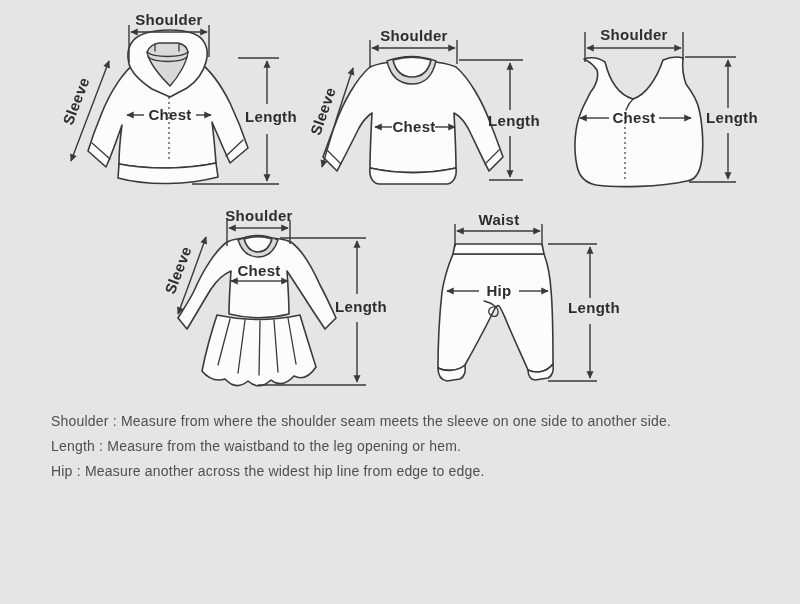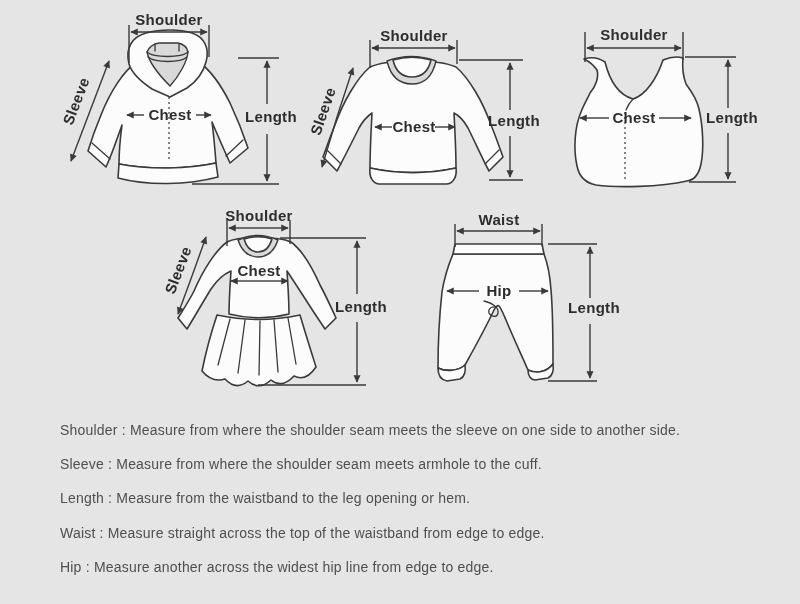--- a/index.html
+++ b/index.html
@@ -19,21 +19,21 @@
   .fig .dot{fill:none;stroke:#3a3a3a;stroke-width:1.2;stroke-dasharray:2 3;}
   
   .fig .m{fill:none;stroke:#3a3a3a;stroke-width:1.4;}
   .fig text{
     font-family:"Liberation Sans",sans-serif;
     font-size:15px;font-weight:700;letter-spacing:.3px;
     fill:#2d2d2d;text-anchor:middle;
   }
   .defs-text{position:absolute;left:48px;top:407px;}
   .defs-text p{
-    margin:12px;
+    margin:3px;
     font:400 14px/22.2px "Liberation Sans",sans-serif;
     letter-spacing:.2px;
     color:#4f4f4f;
     white-space:nowrap;
   }
 </style>
 </head>
 <body>
 
 <div class="page">
@@ -182,19 +182,17 @@
       <text x="79" y="96">Hip</text>
       <path class="m" d="M128,44 L177,44 M128,181 L177,181"></path>
       <path class="m" marker-end="url(#ah)" d="M170,98 L170,47"></path>
       <path class="m" marker-end="url(#ah)" d="M170,124 L170,178"></path>
       <text x="174" y="113">Length</text>
     </g>
   </svg>
 
   <div class="defs-text">
     <p>Shoulder : Measure from where the shoulder seam meets the sleeve on one side to another side.</p>
-    <p>Sleeve : Measure from where the shoulder seam meets armhole to the cuff.</p>
     <p>Length : Measure from the waistband to the leg opening or hem.</p>
-    <p>Waist : Measure straight across the top of the waistband from edge to edge.</p>
     <p>Hip : Measure another across the widest hip line from edge to edge.</p>
   </div>
 
 </div>
 
 </body></html>

